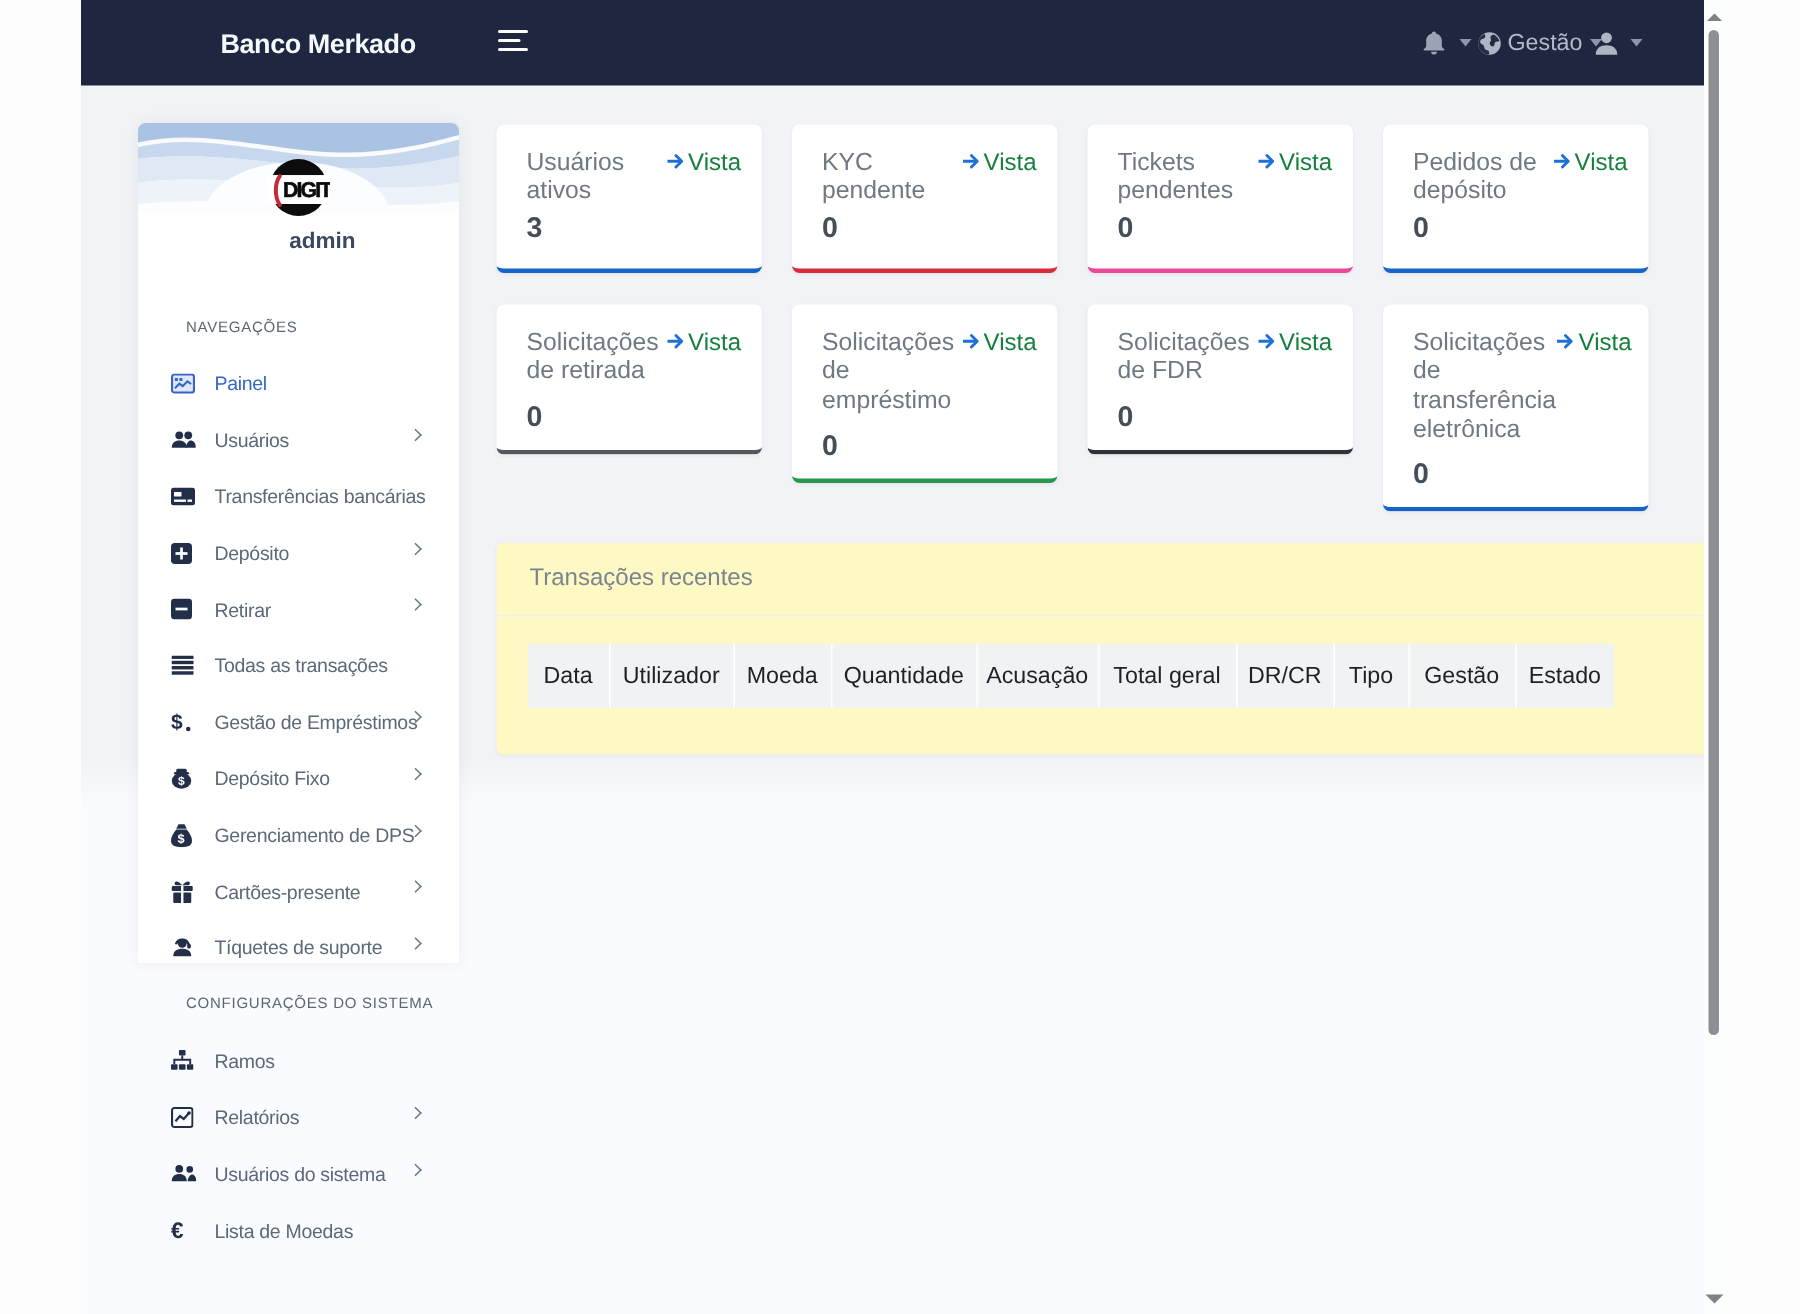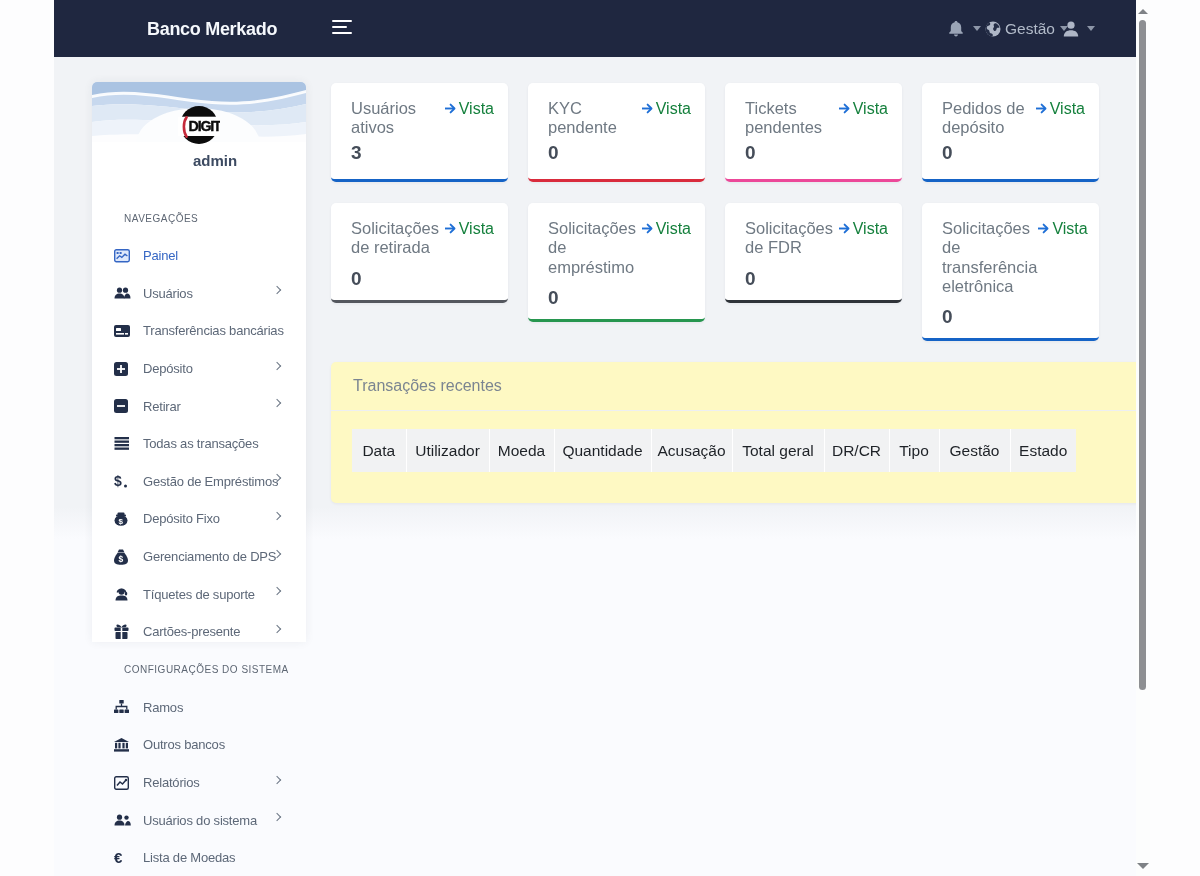--- a/index.html
+++ b/index.html
@@ -185,54 +185,44 @@
           </span>Depósito Fixo<span class="chev"></span></div>
         <div class="nav-item"><span class="ic">
             <svg width="14" height="16" viewBox="0 0 14 16">
               <path d="M5,0.5 L9,0.5 L10.5,3.5 L3.5,3.5 Z" fill="#232f49"></path>
               <path d="M3.5,4 L10.5,4 C13,7 14,9.5 14,11.5 C14,14.5 11.5,15.8 7,15.8 C2.5,15.8 0,14.5 0,11.5 C0,9.5 1,7 3.5,4 Z" fill="#232f49"></path>
               <text x="4.4" y="13.2" font-family="Liberation Sans, sans-serif" font-size="8.5" font-weight="bold" fill="#fff">$</text>
             </svg>
           </span>Gerenciamento de DPS<span class="chev"></span></div>
         <div class="nav-item"><span class="ic">
             <svg width="15" height="15" viewBox="0 0 15 15">
+              <rect x="0.5" y="3.6" width="14" height="3.4" rx="0.8" fill="#232f49"></rect>
+              <rect x="1.5" y="8" width="12" height="7" rx="0.8" fill="#232f49"></rect>
+              <rect x="6.7" y="3.6" width="1.6" height="11.4" fill="#fff"></rect>
+              <path d="M3.5,3.2 C2,2.6 2,0.6 3.6,0.6 C5,0.6 6.5,1.8 7.5,3.2 C8.5,1.8 10,0.6 11.4,0.6 C13,0.6 13,2.6 11.5,3.2 Z" fill="#232f49"></path>
+            </svg>
+          </span>Cartões-presente<span class="chev"></span></div>
+        <div class="nav-item"><span class="ic">
+            <svg width="15" height="15" viewBox="0 0 15 15">
               <circle cx="7.5" cy="4.8" r="3" fill="#232f49"></circle>
               <path d="M1.5,13.5 C1.5,9.8 4,8.5 7.5,8.5 C11,8.5 13.5,9.8 13.5,13.5 Z" fill="#232f49"></path>
               <path d="M3.3,5.5 A4.4,4.4 0 0 1 11.7,5.5" fill="none" stroke="#232f49" stroke-width="1.6"></path>
               <rect x="10.8" y="5" width="2.4" height="3.4" rx="1.1" fill="#232f49"></rect>
             </svg>
           </span>Tíquetes de suporte<span class="chev"></span></div>
-        <div class="nav-item"><span class="ic">
-            <svg width="15" height="15" viewBox="0 0 15 15">
-              <rect x="0.5" y="3.6" width="14" height="3.4" rx="0.8" fill="#232f49"></rect>
-              <rect x="1.5" y="8" width="12" height="7" rx="0.8" fill="#232f49"></rect>
-              <rect x="6.7" y="3.6" width="1.6" height="11.4" fill="#fff"></rect>
-              <path d="M3.5,3.2 C2,2.6 2,0.6 3.6,0.6 C5,0.6 6.5,1.8 7.5,3.2 C8.5,1.8 10,0.6 11.4,0.6 C13,0.6 13,2.6 11.5,3.2 Z" fill="#232f49"></path>
-            </svg>
-          </span>Cartões-presente<span class="chev"></span></div>
         <div class="nav-head" style="margin-top:0;">CONFIGURAÇÕES DO SISTEMA</div>
         <div class="nav-item"><span class="ic">
             <svg width="15" height="14" viewBox="0 0 15 14">
               <rect x="5.3" y="0" width="4.4" height="3.6" rx="0.6" fill="#232f49"></rect>
               <rect x="0" y="9.5" width="4.4" height="3.6" rx="0.6" fill="#232f49"></rect>
               <rect x="5.3" y="9.5" width="4.4" height="3.6" rx="0.6" fill="#232f49"></rect>
               <rect x="10.6" y="9.5" width="4.4" height="3.6" rx="0.6" fill="#232f49"></rect>
               <path d="M7.5,3.6 L7.5,6.5 M2.2,9.5 L2.2,6.5 L12.8,6.5 L12.8,9.5" fill="none" stroke="#232f49" stroke-width="1.3"></path>
             </svg>
           </span>Ramos</div>
-        <div class="nav-item"><span class="ic">
-            <svg width="15" height="14" viewBox="0 0 15 14">
-              <path d="M7.5,0 L15,4 L0,4 Z" fill="#232f49"></path>
-              <rect x="1" y="4.8" width="2.2" height="5.6" fill="#232f49"></rect>
-              <rect x="4.4" y="4.8" width="2.2" height="5.6" fill="#232f49"></rect>
-              <rect x="8.4" y="4.8" width="2.2" height="5.6" fill="#232f49"></rect>
-              <rect x="11.8" y="4.8" width="2.2" height="5.6" fill="#232f49"></rect>
-              <rect x="0" y="11.2" width="15" height="2.4" fill="#232f49"></rect>
-            </svg>
-          </span>Outros bancos</div>
         <div class="nav-item"><span class="ic">
             <svg width="15" height="14" viewBox="0 0 15 14">
               <rect x="0.7" y="0.7" width="13.6" height="12.6" rx="1.5" fill="none" stroke="#232f49" stroke-width="1.4"></rect>
               <path d="M3,9.5 L6,6 L8.5,8 L12,4" fill="none" stroke="#232f49" stroke-width="1.5"></path>
               <circle cx="12" cy="4" r="1.2" fill="#232f49"></circle>
             </svg>
           </span>Relatórios<span class="chev"></span></div>
         <div class="nav-item"><span class="ic">
             <svg width="17" height="13" viewBox="0 0 17 13">
               <circle cx="5.5" cy="3.2" r="2.6" fill="#232f49"></circle>

